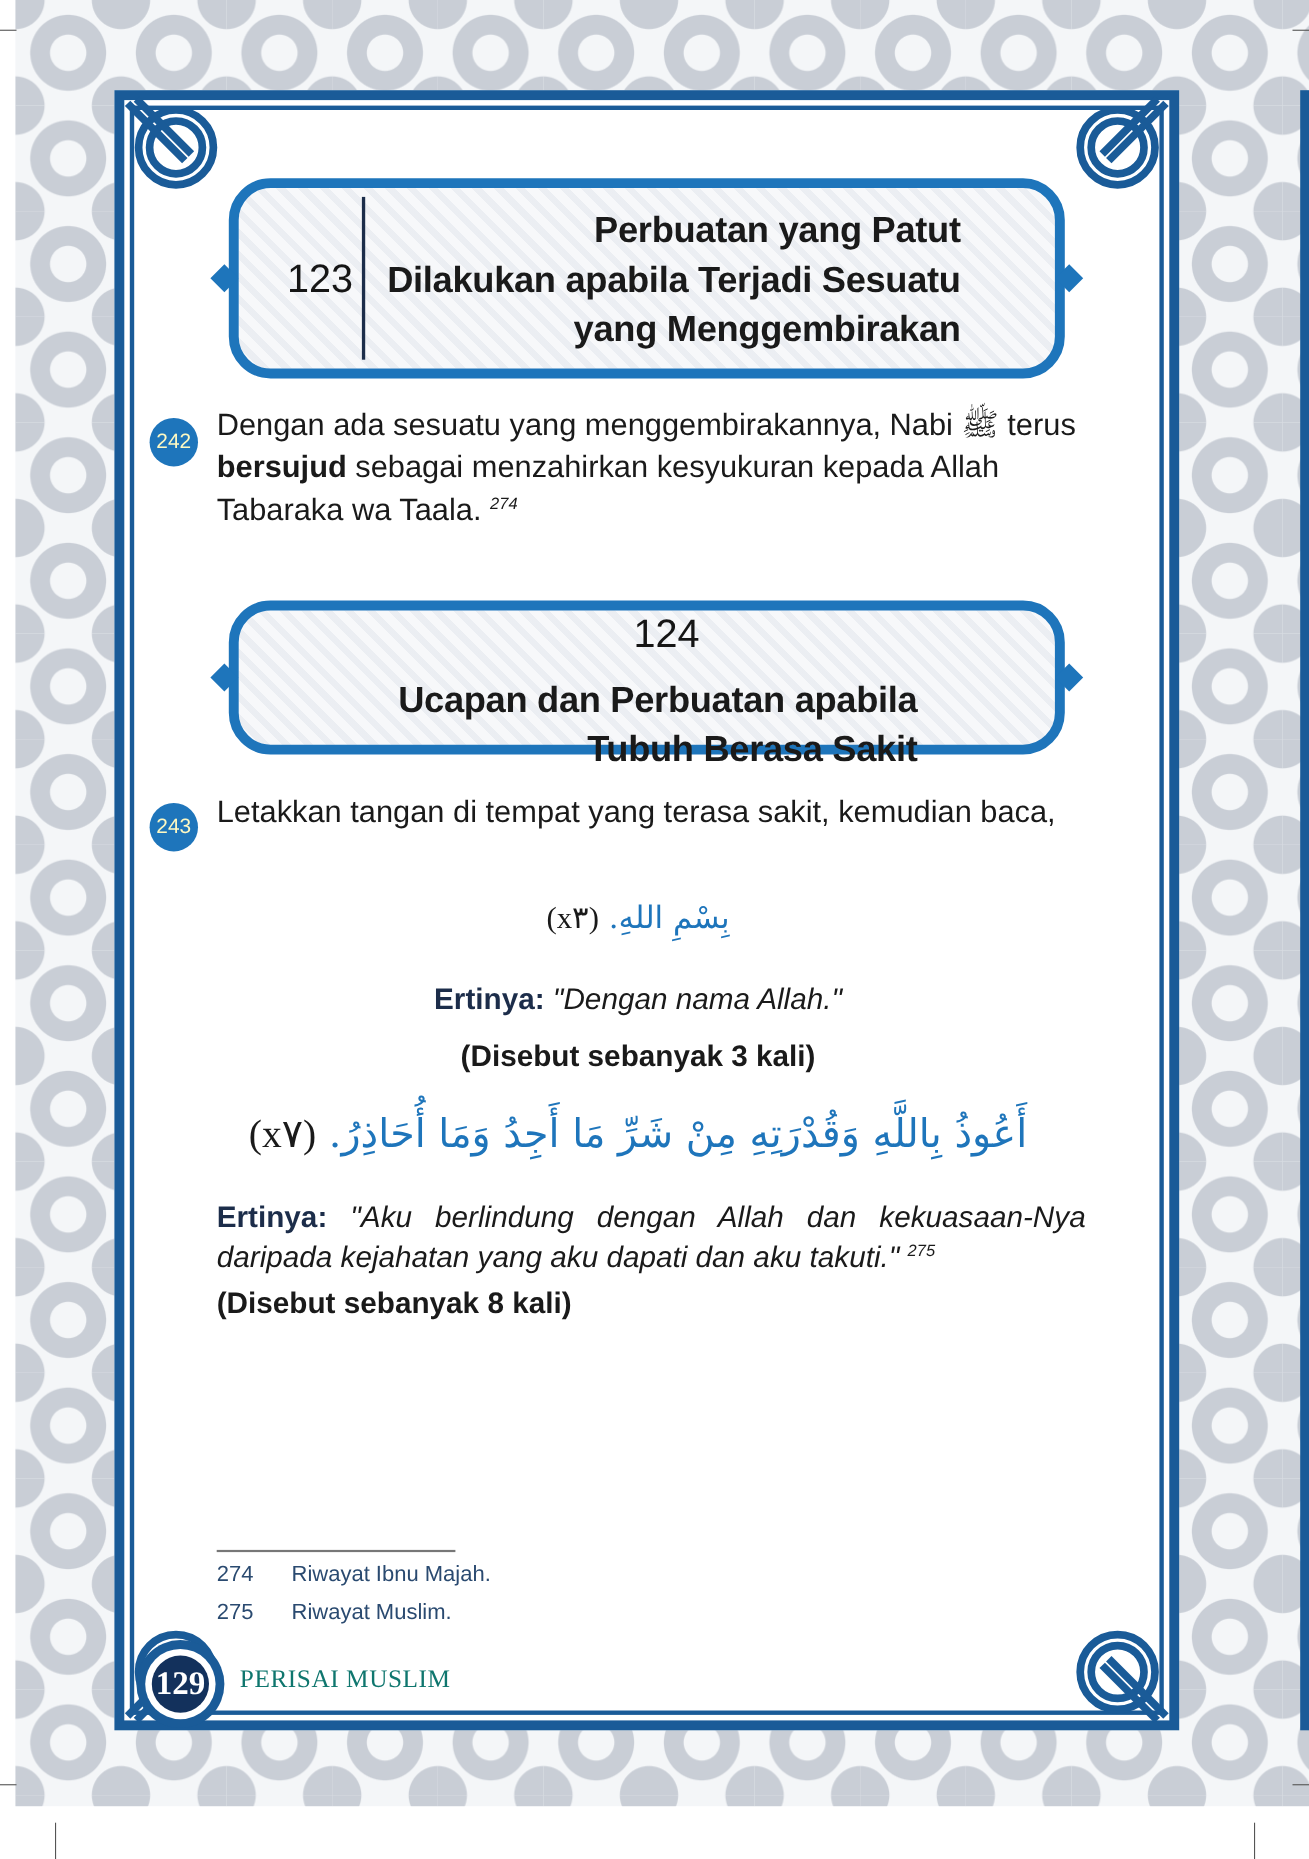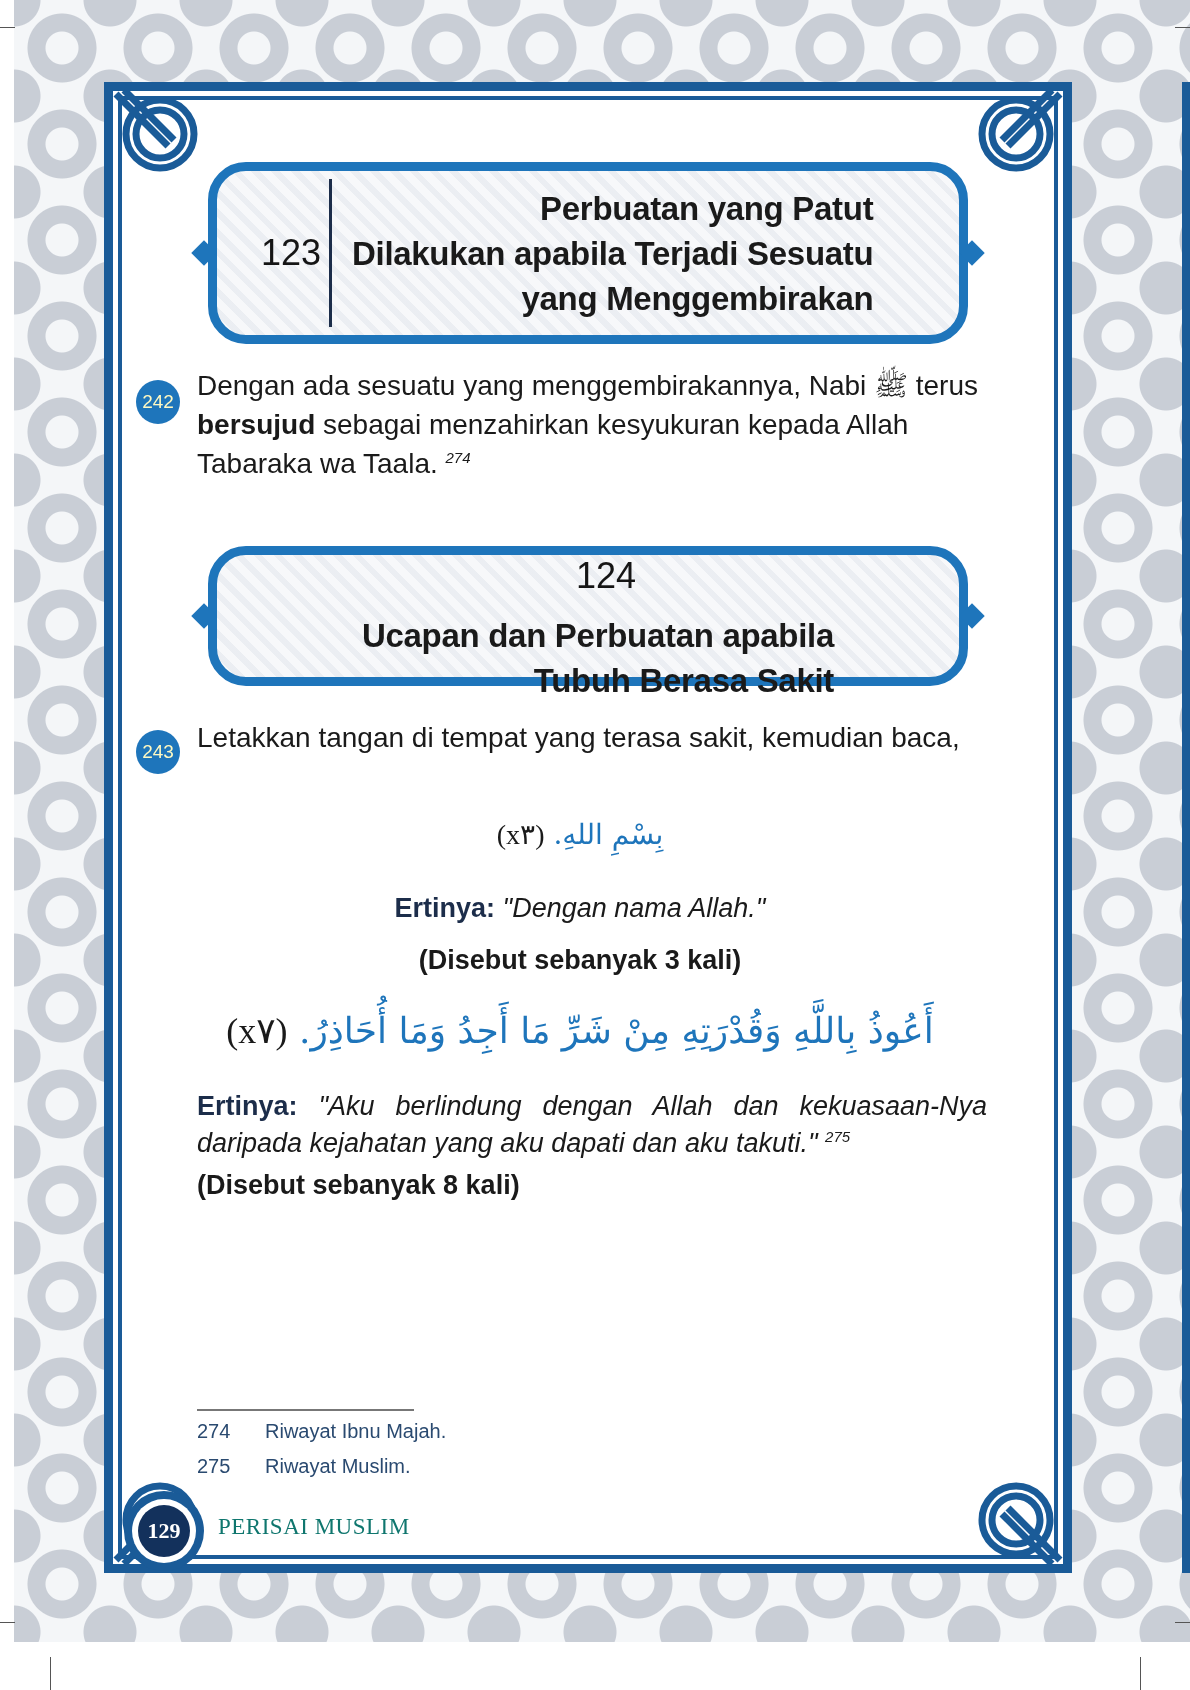--- a/index.html
+++ b/index.html
@@ -74,21 +74,21 @@
     .arabic .mult { color:#1a1a1a; font-family:"Liberation Serif", serif; }
     .center-line { position:absolute; left:170px; width:820px; text-align:center; font-size:27px; color:#1a1a1a; }
     .label-blue { color:#1c2d4a; font-weight:bold; }
     .ital { font-style:italic; }
     .fn-rule { position:absolute; left:197px; top:1409px; width:217px; height:2px; background:#777; }
     .fn { position:absolute; left:197px; font-size:20px; color:#2a4a70; }
     .fn span.n { display:inline-block; width:68px; }
     .page-badge {
       position:absolute; left:138px; top:1505px; width:52px; height:52px; border-radius:50%;
       background:#13315c; color:#fff; font-family:"Liberation Serif", serif; font-weight:bold;
-      font-size:22px; display:flex; align-items:center; justify-content:center;
+      font-size:30px; display:flex; align-items:center; justify-content:center;
       box-shadow:0 0 0 6px #fff, 0 0 0 14px #1a5b98;
     }
     .book-title {
       position:absolute; left:218px; top:1514px; font-family:"Liberation Serif", serif;
       font-size:23px; color:#0f766e; letter-spacing:0.5px;
     }
   </style>
 </head>
 <body>
 

